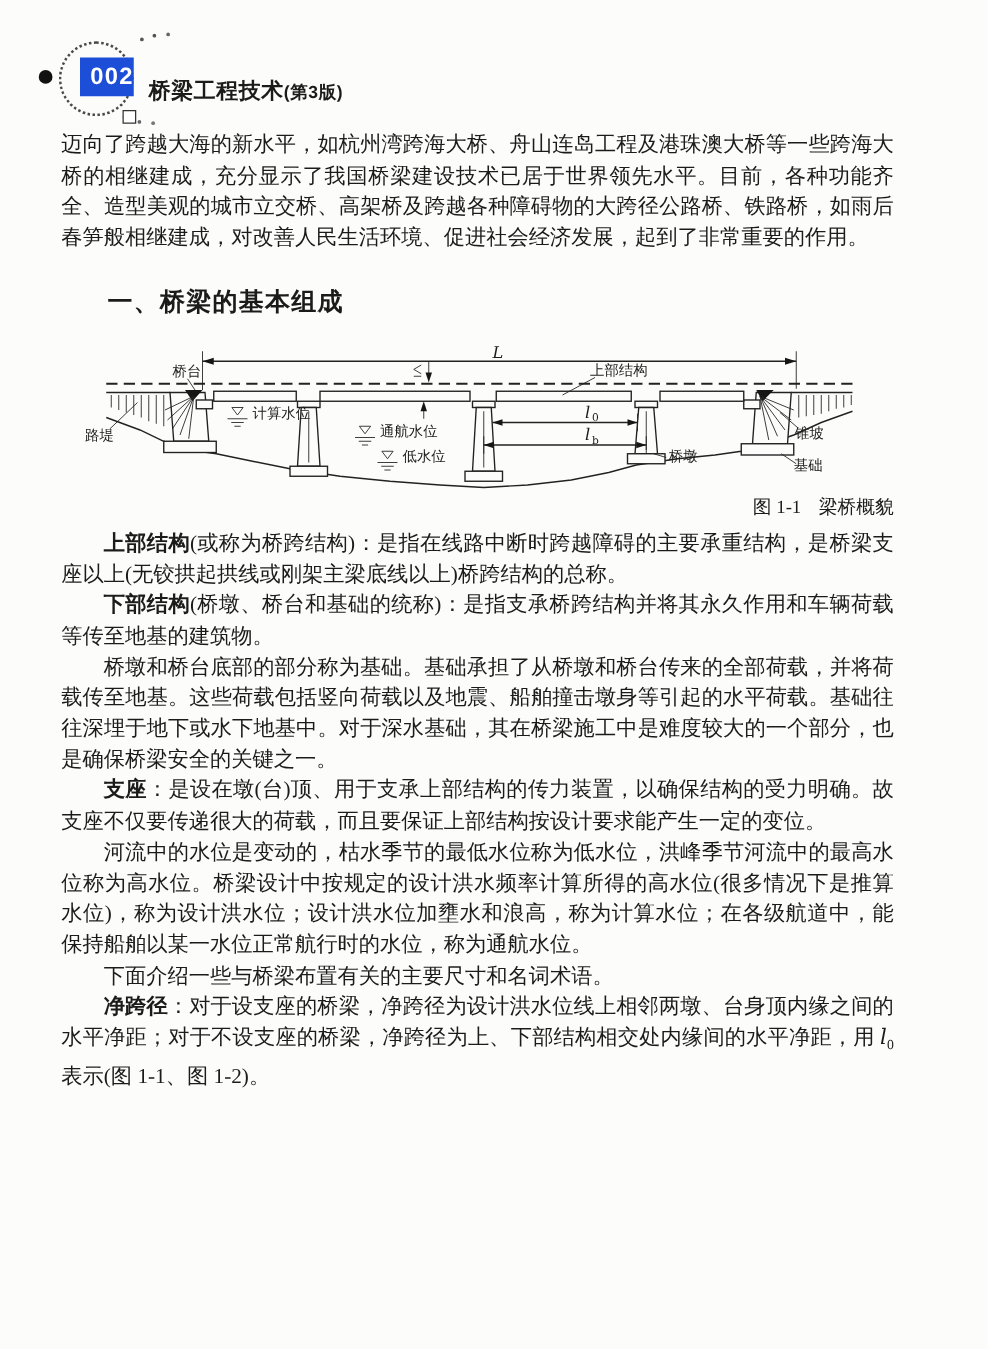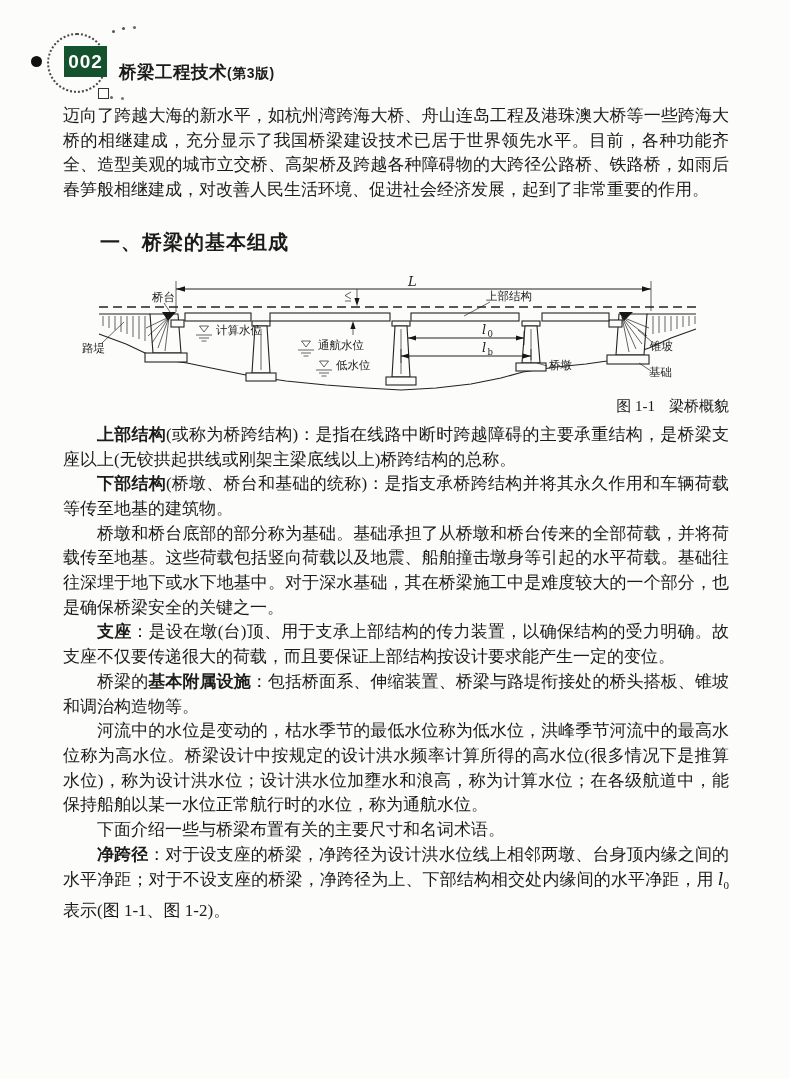--- a/index.html
+++ b/index.html
@@ -11,29 +11,29 @@
   
   .deco-ring{position:absolute;left:47px;top:33px;width:56px;height:56px;
     border:2px dotted #4a4a4a;border-radius:50%;}
   .deco-dot{position:absolute;left:31px;top:56px;width:11px;height:11px;
     background:#111;border-radius:50%;}
   .deco-square{position:absolute;left:98px;top:88px;width:9px;height:9px;
     background:#fff;border:1.5px solid #333;}
   .deco-trail{position:absolute;left:112px;top:30px;width:3px;height:3px;border-radius:50%;
     background:#555;box-shadow:10px -3px 0 #555,21px -4px 0 #666,-14px 62px 0 #555,-2px 66px 0 #666,9px 67px 0 #777;}
   .page-num{position:absolute;left:64px;top:46px;width:43px;height:31px;
-    background:#14532d;color:#fff;text-align:center;line-height:31px;
+    background:#1d4ed8;color:#fff;text-align:right;line-height:31px;
     font-family:"Liberation Sans","DejaVu Sans",sans-serif;font-weight:bold;
     font-size:19px;letter-spacing:1px;}
   .book-title{position:absolute;left:119px;top:60px;
     font-family:"Liberation Sans","DejaVu Sans",sans-serif;font-weight:bold;
     font-size:17.5px;letter-spacing:0.5px;}
   .book-edition{font-size:14px;font-weight:bold;}
   
-  .content{position:absolute;left:63px;top:104px;width:666px;
+  .content{position:absolute;left:49px;top:104px;width:666px;
     font-size:17px;line-height:24.7px;text-align:justify;}
   .content p{margin:0;text-indent:2em;}
   .content p.cont{text-indent:0;}
   h2{font-family:"Liberation Sans","DejaVu Sans",sans-serif;font-weight:bold;
     font-size:20px;line-height:26px;margin:26px 0 21px 0;text-indent:37px;
     letter-spacing:1px;}
   b.term{font-family:"Liberation Sans","DejaVu Sans",sans-serif;font-weight:bold;}
   i.var{font-family:"DejaVu Serif","Liberation Serif",serif;font-style:italic;}
   sub{font-size:11px;}
   
@@ -241,21 +241,20 @@
 
   <p><b class="term">上部结构</b><span>(或称为桥跨结构)：是指在线路中断时跨越障碍的主要承重结构，是桥梁支座以上(无铰拱起拱线或刚架主梁底线以上)桥跨结构的总称。</span></p>
 
   <p><b class="term">下部结构</b><span>(桥墩、桥台和基础的统称)：是指支承桥跨结构并将其永久作用和车辆荷载等传至地基的建筑物。</span></p>
 
 
   <p>桥墩和桥台底部的部分称为基础。基础承担了从桥墩和桥台传来的全部荷载，并将荷载传至地基。这些荷载包括竖向荷载以及地震、船舶撞击墩身等引起的水平荷载。基础往往深埋于地下或水下地基中。对于深水基础，其在桥梁施工中是难度较大的一个部分，也是确保桥梁安全的关键之一。</p>
 
   <p><b class="term">支座</b><span>：是设在墩(台)顶、用于支承上部结构的传力装置，以确保结构的受力明确。故支座不仅要传递很大的荷载，而且要保证上部结构按设计要求能产生一定的变位。</span></p>
 
-  <p><span>桥梁的</span><b class="term">基本附属设施</b><span>：包括桥面系、伸缩装置、桥梁与路堤衔接处的桥头搭板、锥坡和调治构造物等。</span></p>
 
   <p>河流中的水位是变动的，枯水季节的最低水位称为低水位，洪峰季节河流中的最高水位称为高水位。桥梁设计中按规定的设计洪水频率计算所得的高水位(很多情况下是推算水位)，称为设计洪水位；设计洪水位加壅水和浪高，称为计算水位；在各级航道中，能保持船舶以某一水位正常航行时的水位，称为通航水位。</p>
 
   <p>下面介绍一些与桥梁布置有关的主要尺寸和名词术语。</p>
 
   <p><b class="term">净跨径</b><span>：对于设支座的桥梁，净跨径为设计洪水位线上相邻两墩、台身顶内缘之间的水平净距；对于不设支座的桥梁，净跨径为上、下部结构相交处内缘间的水平净距，用 </span><i class="var">l</i><sub>0</sub><span> 表示(图 1-1、图 1-2)。</span></p>
 
 </div>
 
 </body></html>

